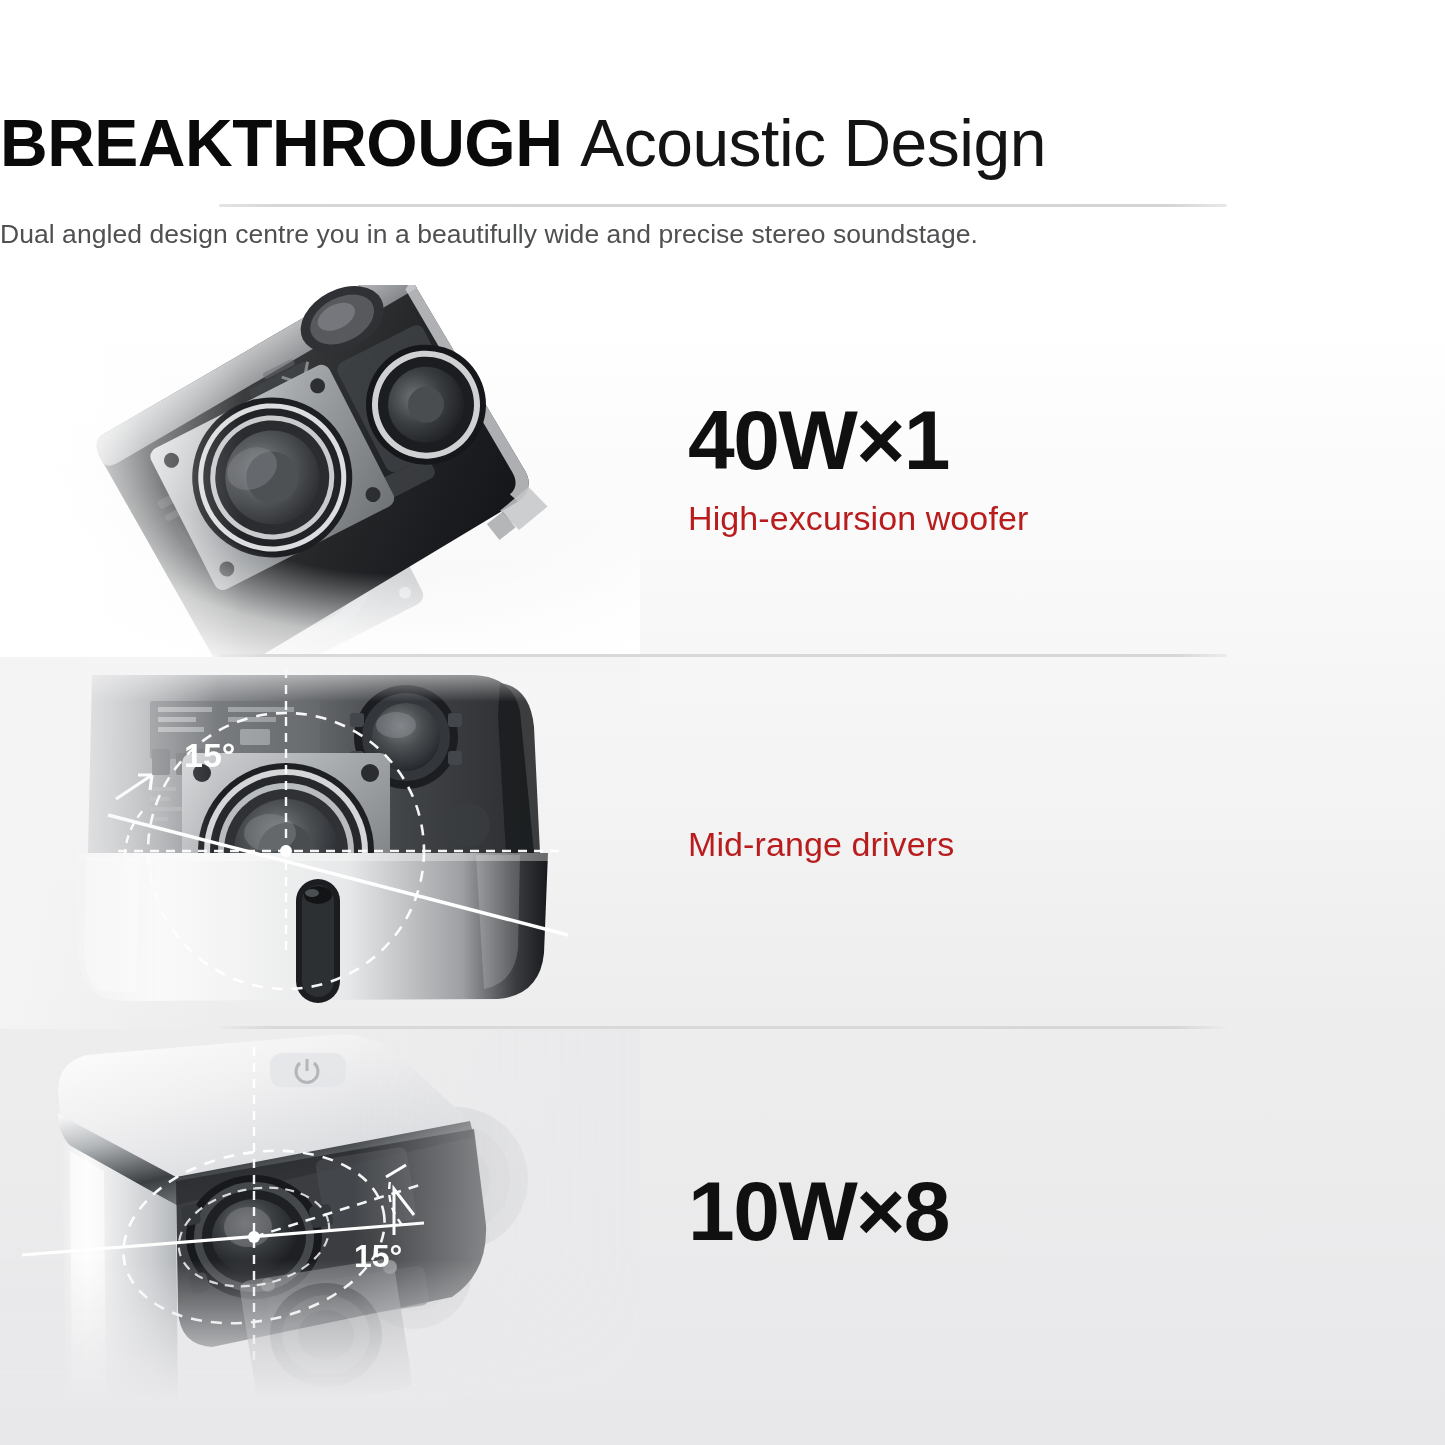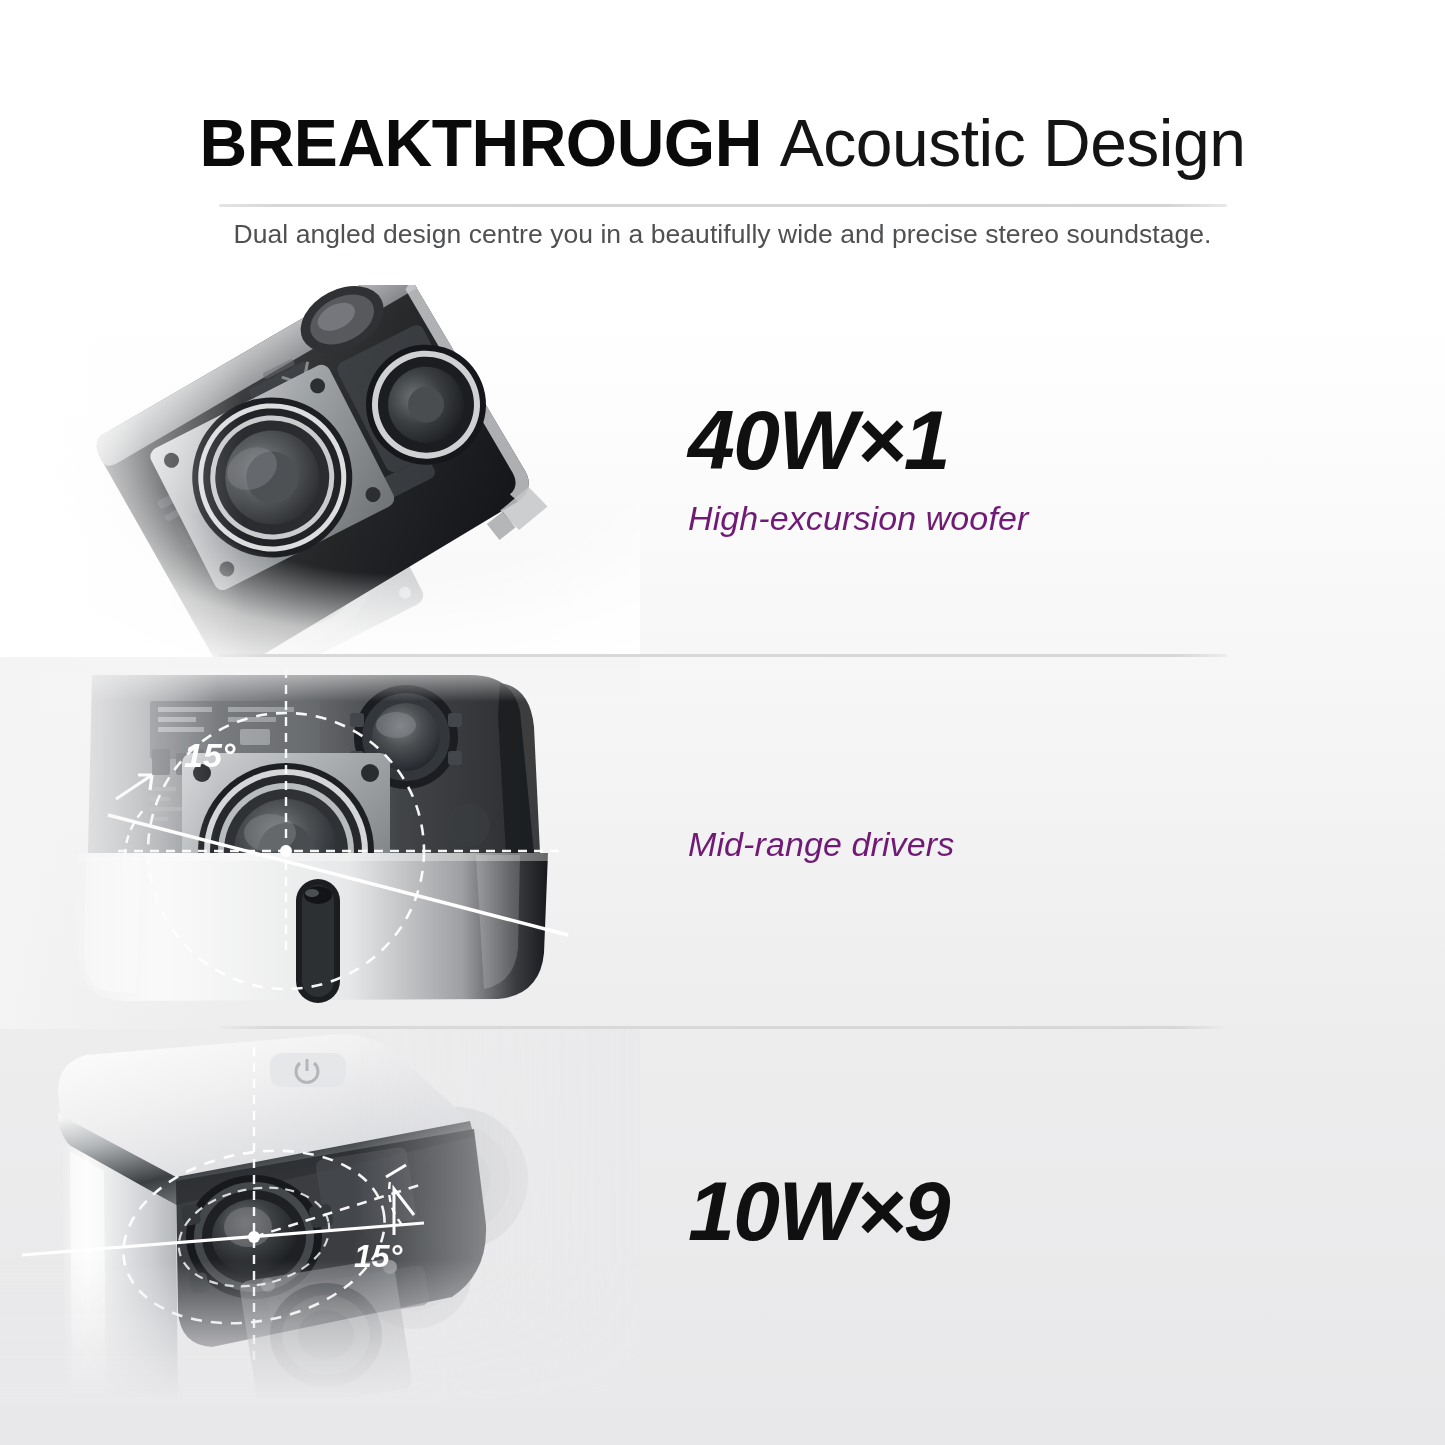--- a/index.html
+++ b/index.html
@@ -7,21 +7,21 @@
   body {
     width: 1445px;
     height: 1445px;
     font-family: "Liberation Sans", sans-serif;
     background: linear-gradient(to bottom, #ffffff 0%, #ffffff 22%, #f7f7f8 45%, #ededee 72%, #e8e8ea 100%);
     overflow: hidden;
     position: relative;
   }
 
   
-  .header { padding-top: 104px; text-align: center; }
+  .header { padding-top: 104px; text-align: left; }
 
   .title {
     font-size: 66px;
     line-height: 78px;
     letter-spacing: -0.5px;
     color: #0a0a0a;
     white-space: nowrap;
   }
   .title .strong { font-weight: bold; }
   .title .light  { font-weight: 300; color: #141414; }
@@ -44,21 +44,20 @@
   }
 
   
   .rows { margin-top: 34px; }
 
   .row {
     display: flex;
     align-items: center;
     height: 372px;
     position: relative;
-    font-style: italic;
   }
 
   .row-divider {
     position: absolute;
     left: 218px;
     right: 218px;
     bottom: 0;
     height: 3px;
     background: linear-gradient(to right, #ebebeb, #d9d9d9 5%, #d7d7d8 95%, #ececec);
     border-radius: 2px;
@@ -82,21 +81,21 @@
     line-height: 92px;
     font-weight: bold;
     color: #101010;
     letter-spacing: -1.5px;
   }
 
   .caption {
     margin-top: 10px;
     font-size: 34px;
     line-height: 44px;
-    color: #701a75;
+    color: #b91c1c;
     font-weight: 400;
     letter-spacing: 0.1px;
   }
 
   .visual svg { display: block; width: 100%; height: 100%; }
 </style>
 </head>
 <body>
 
 <div class="header">
@@ -485,17 +484,17 @@
           <path d="M394 206 L394 160 L414 186" stroke="#ffffff" stroke-width="3"></path>
           <path d="M402 196 Q386 176 390 152" stroke="#ffffff" stroke-width="2.4" stroke-dasharray="7 6"></path>
         </g>
         <text x="354" y="238" font-family="Liberation Sans, sans-serif" font-size="32" font-weight="bold" fill="#ffffff">15°</text>
 
         <rect x="0" y="0" width="640" height="372" fill="url(#fade3r)"></rect>
         <rect x="0" y="0" width="640" height="372" fill="url(#fade3b)"></rect>
       </svg>
     </div>
     <div class="copy">
-      <div class="metric">10W×9</div>
+      <div class="metric">10W×8</div>
     </div>
   </div>
 
 </div>
 
 </body></html>

